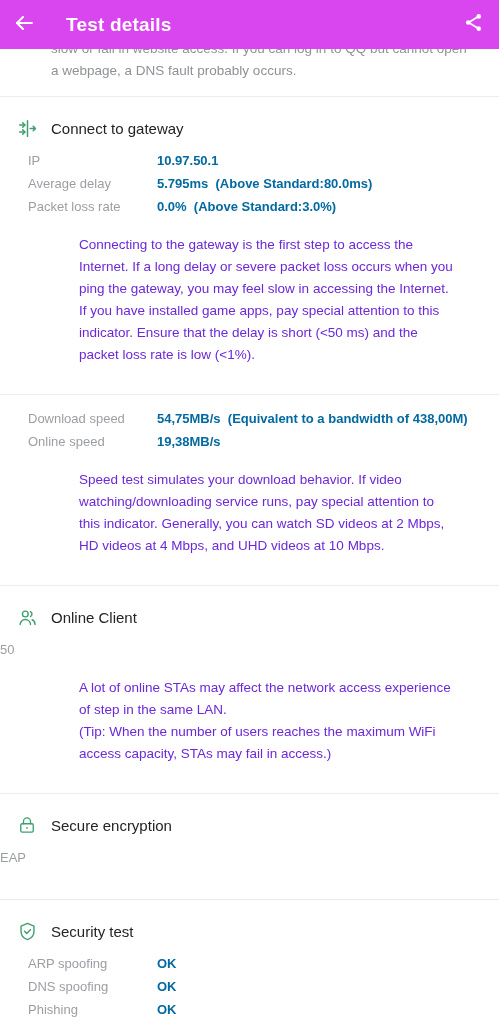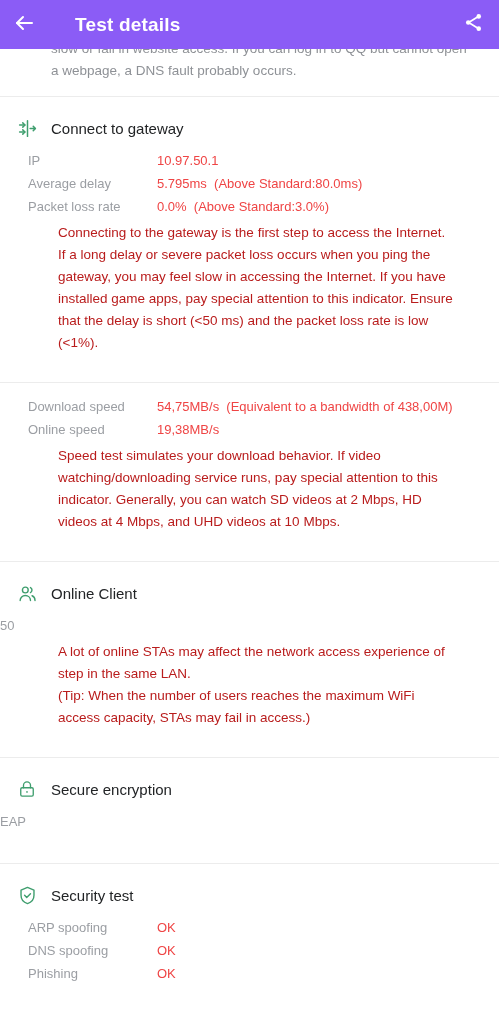--- a/index.html
+++ b/index.html
@@ -17,25 +17,24 @@
     background: #ffffff;
     overflow: hidden;
   }
 
   
   .appbar {
     position: absolute;
     top: 0; left: 0;
     width: 499px;
     height: 49px;
-    background: #8b5cf6;
+    background: #d946ef;
     display: flex;
     align-items: center;
     z-index: 20;
-    gap: 9px;
   }
   .back-btn {
     width: 48px; height: 49px;
     display: flex; align-items: center; justify-content: center;
     cursor: pointer;
   }
   .appbar-title {
     color: #ffffff;
     font-size: 19px;
     font-weight: bold;
@@ -97,36 +96,37 @@
     align-items: baseline;
     padding-left: 28px;
     margin-bottom: 8px;
     font-size: 13px;
   }
   .kv .k {
     color: #9b9ea3;
     flex: 0 0 129px;
   }
   .kv .v {
-    color: #ef4444;
+    color: #0369a1;
+    font-weight: bold;
   }
 
   .plain-val {
     font-size: 13px;
     color: #9b9ea3;
     margin-bottom: 6px;
   }
 
   .desc {
-    padding-left: 58px;
+    padding-left: 79px;
     padding-right: 22px;
     font-size: 13.5px;
     line-height: 22px;
-    color: #b91c1c;
-    margin-top: 8px;
+    color: #6d28d9;
+    margin-top: 20px;
   }
   .desc p + p { margin-top: 0; }
 </style>
 </head>
 <body>
 
 <div class="screen">
 
   <div class="appbar">
     <div class="back-btn">

